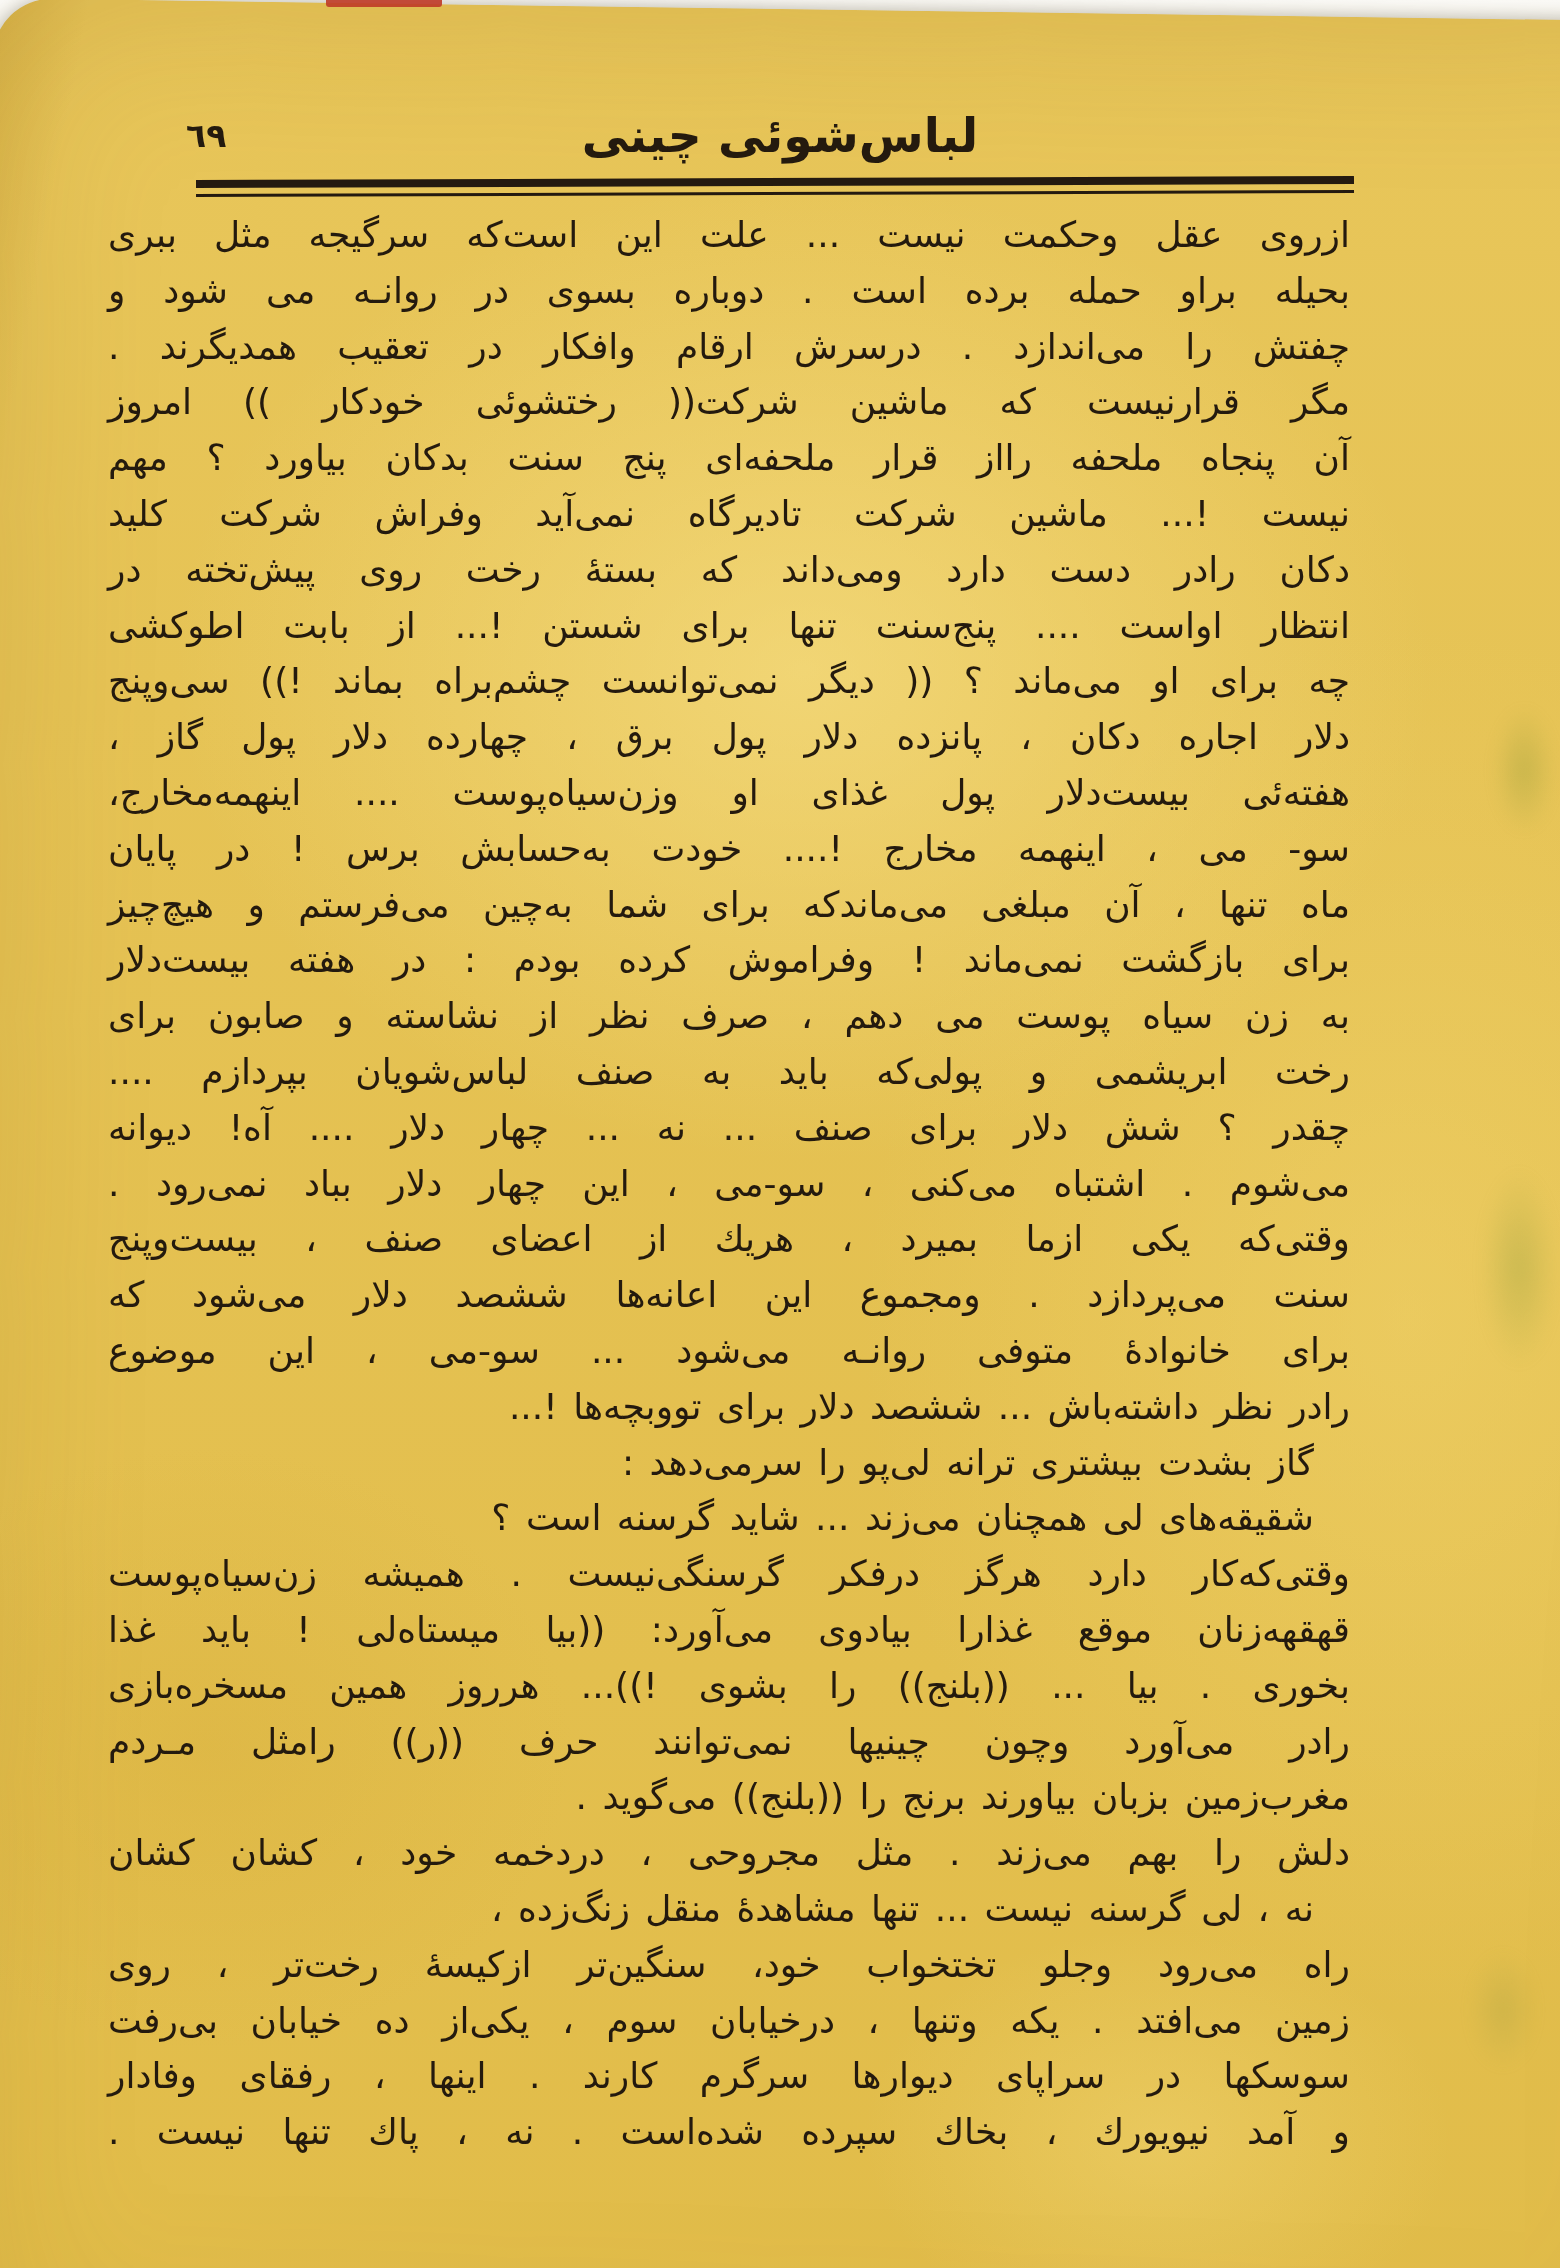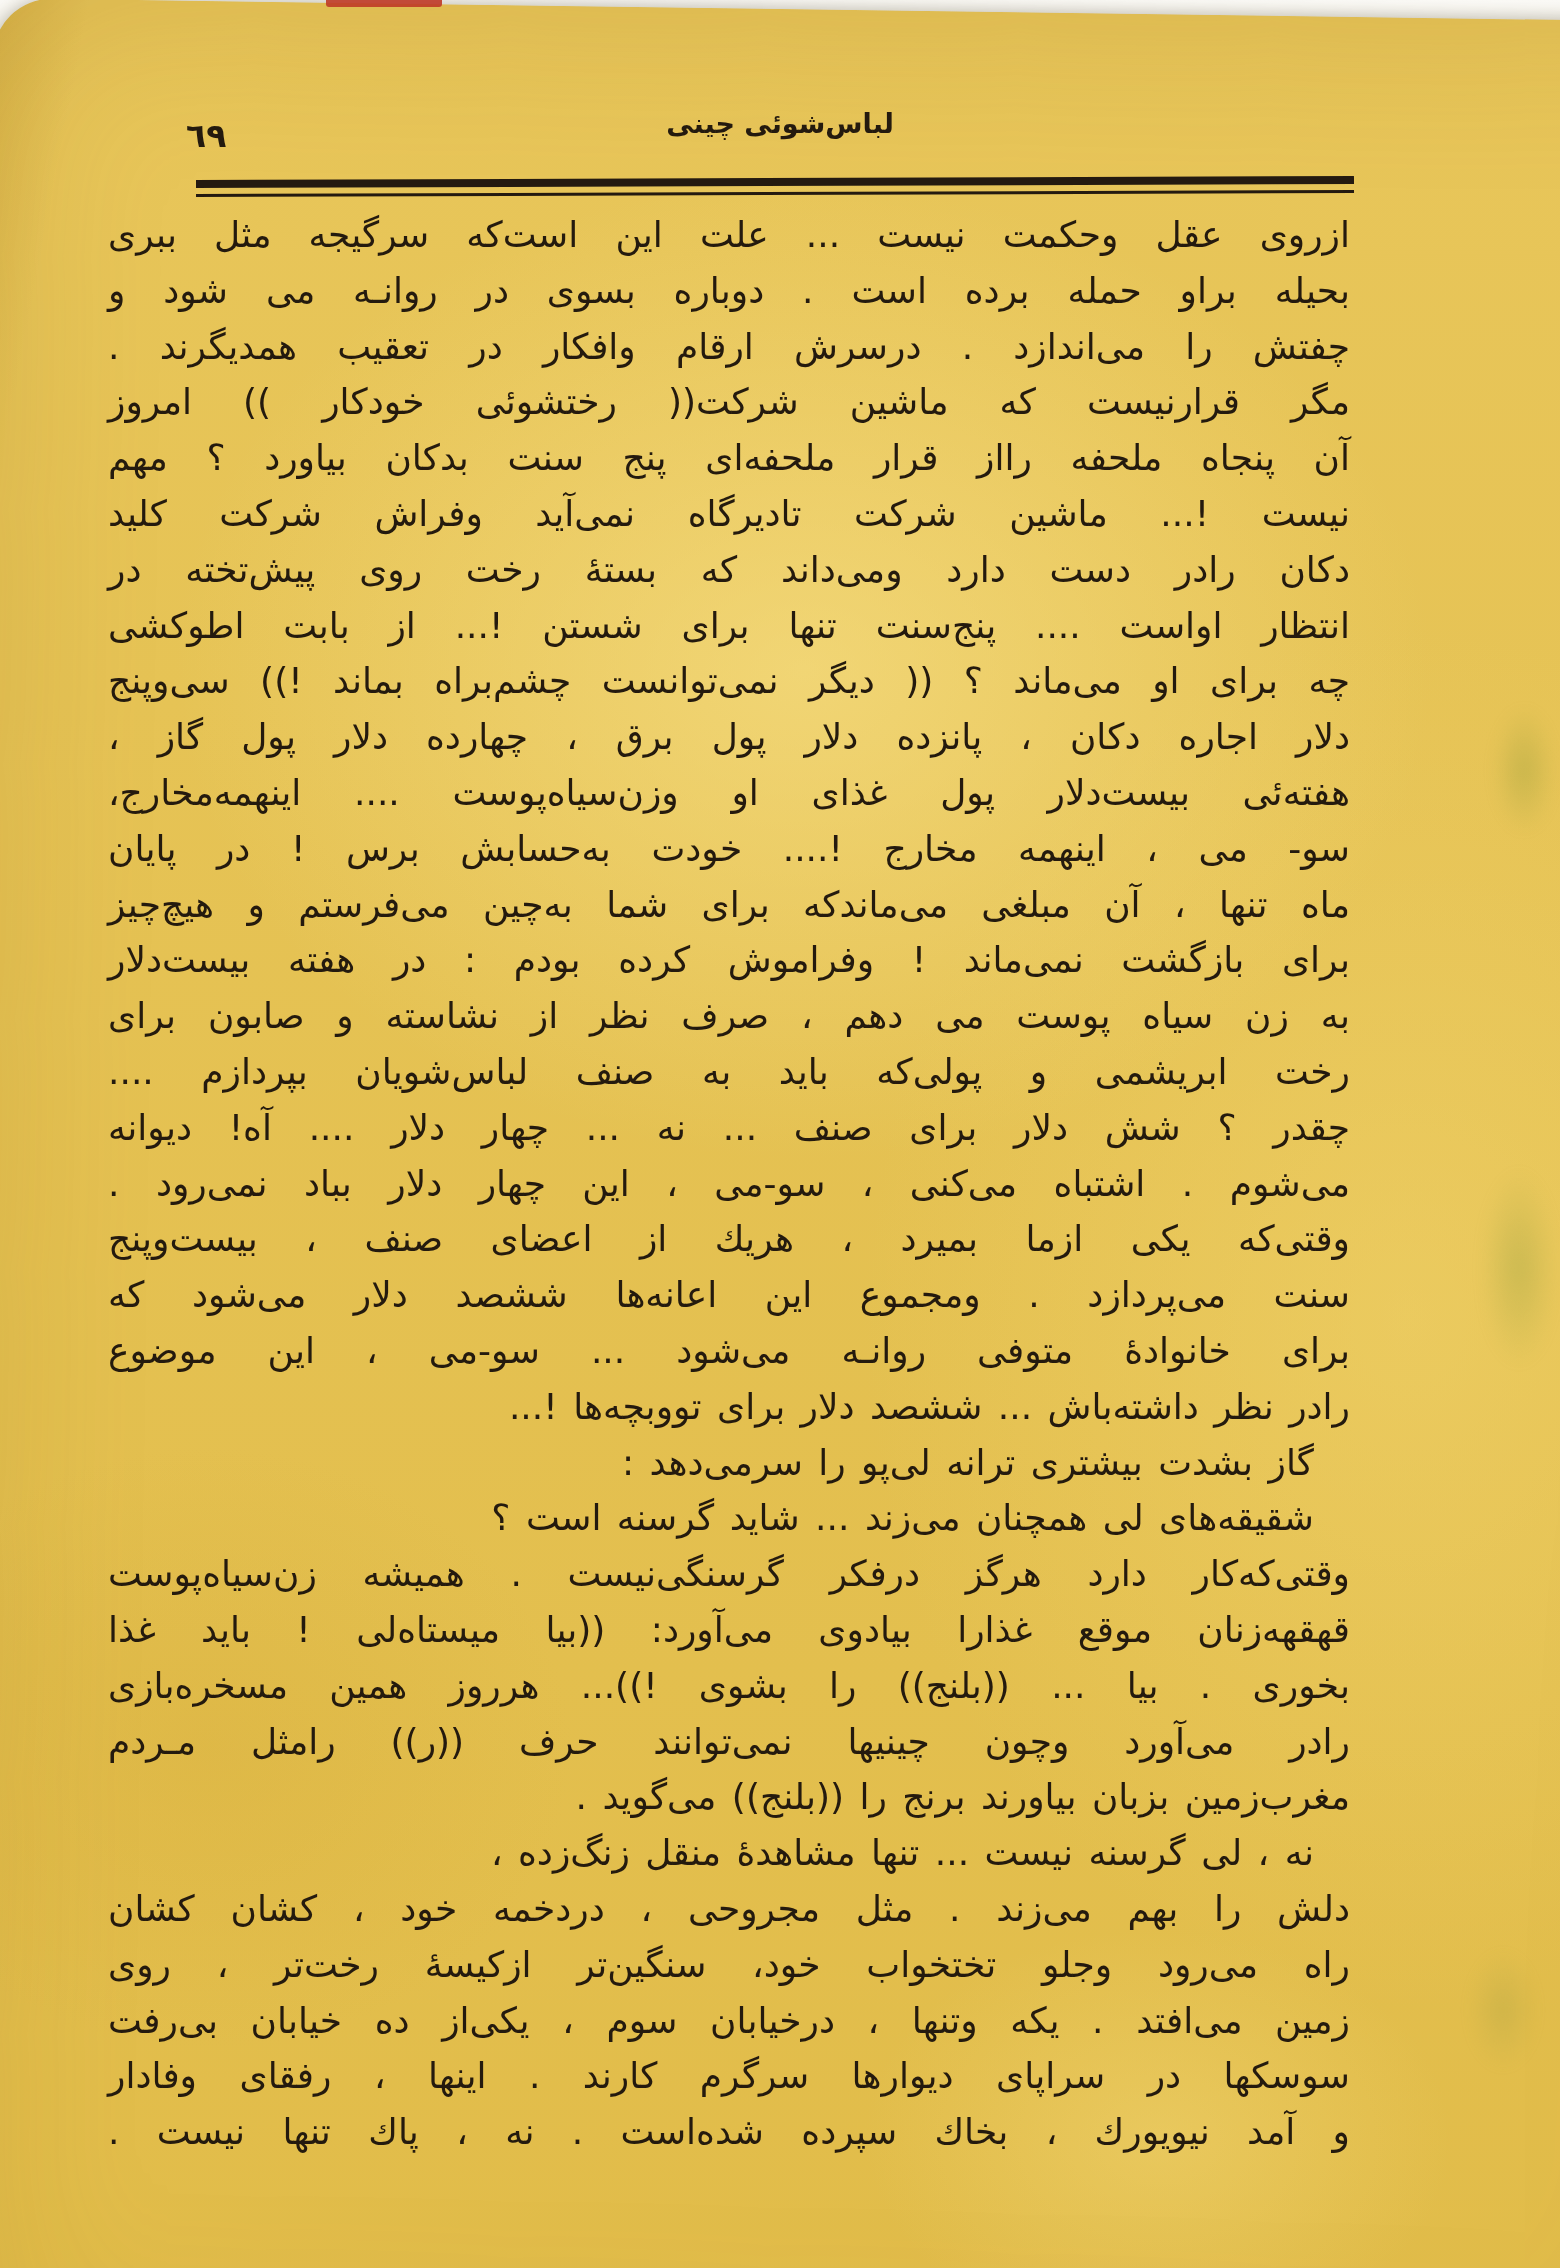--- a/index.html
+++ b/index.html
@@ -30,21 +30,21 @@
   .smudge{position:absolute;z-index:4;border-radius:50%;filter:blur(7px);opacity:.5;}
   .smudge.s1{left:1492px;top:706px;width:64px;height:128px;background:radial-gradient(closest-side,rgba(152,158,58,.75),rgba(152,158,58,0));}
   .smudge.s2{left:1480px;top:1168px;width:78px;height:200px;background:radial-gradient(closest-side,rgba(150,160,62,.7),rgba(150,160,62,0));}
   .smudge.s3{left:1468px;top:1950px;width:70px;height:120px;background:radial-gradient(closest-side,rgba(160,158,66,.55),rgba(160,158,66,0));}
   .content{position:absolute;inset:0;z-index:10;color:#241a0e;}
   .page-number{
     position:absolute;left:186px;top:116px;font-size:33px;font-weight:bold;
   }
   .page-title{
     position:absolute;left:400px;top:108px;width:760px;text-align:center;
-    font-size:27px;font-weight:bold;direction:rtl;
+    font-size:47px;font-weight:bold;direction:rtl;
   }
   .rule{
     position:absolute;left:196px;top:178px;width:1158px;height:6px;
     border-top:8px solid #241a10;border-bottom:3px solid #241a10;
     transform:rotate(-0.2deg);
   }
   .bodytext{
     position:absolute;left:108px;top:207px;width:1242px;
     direction:rtl;font-size:36px;line-height:55.8px;word-spacing:4px;
   }
@@ -89,20 +89,20 @@
       <div class="line full"><span>سنت می‌پردازد . ومجموع این اعانه‌ها ششصد دلار می‌شود که</span></div>
       <div class="line full"><span>برای خانوادهٔ متوفی روانـه می‌شود ... </span><b>سو-می</b><span> ، این موضوع</span></div>
       <div class="line end"><span>رادر نظر داشته‌باش ... ششصد دلار برای تووبچه‌ها !...</span></div>
       <div class="line indent"><span>گاز بشدت بیشتری ترانه </span><b>لی‌پو</b><span> را سرمی‌دهد :</span></div>
       <div class="line indent"><span>شقیقه‌های </span><b>لی</b><span> همچنان می‌زند ... شاید گرسنه است ؟</span></div>
       <div class="line full"><span>وقتی‌که‌کار دارد هرگز درفکر گرسنگی‌نیست . همیشه زن‌سیاه‌پوست</span></div>
       <div class="line full"><span>قهقهه‌زنان موقع غذارا بیادوی می‌آورد: ((بیا </span><b>میستاه‌لی</b><span> ! باید غذا</span></div>
       <div class="line full"><span>بخوری . بیا ... ((بلنج)) را بشوی !))... هرروز همین مسخره‌بازی</span></div>
       <div class="line full"><span>رادر می‌آورد وچون چینیها نمی‌توانند حرف ((ر)) رامثل مـردم</span></div>
       <div class="line end"><span>مغرب‌زمین بزبان بیاورند برنج را ((بلنج)) می‌گوید .</span></div>
+      <div class="line full"><span>دلش را بهم می‌زند . مثل مجروحی ، دردخمه خود ، کشان کشان</span></div>
       <div class="line indent"><span>نه ، </span><b>لی</b><span> گرسنه نیست ... تنها مشاهدهٔ منقل زنگ‌زده ،</span></div>
-      <div class="line full"><span>دلش را بهم می‌زند . مثل مجروحی ، دردخمه خود ، کشان کشان</span></div>
       <div class="line full"><span>راه می‌رود وجلو تختخواب خود، سنگین‌تر ازکیسهٔ رخت‌تر ، روی</span></div>
       <div class="line full"><span>زمین می‌افتد . یکه وتنها ، درخیابان سوم ، یکی‌از ده خیابان بی‌رفت</span></div>
       <div class="line full"><span>سوسکها در سراپای دیوارها سرگرم کارند . اینها ، رفقای وفادار</span></div>
       <div class="line full"><span>و آمد نیویورك ، بخاك سپرده شده‌است . نه ، پاك تنها نیست .</span></div>
     </div>
 </div>
 
 </body></html>

